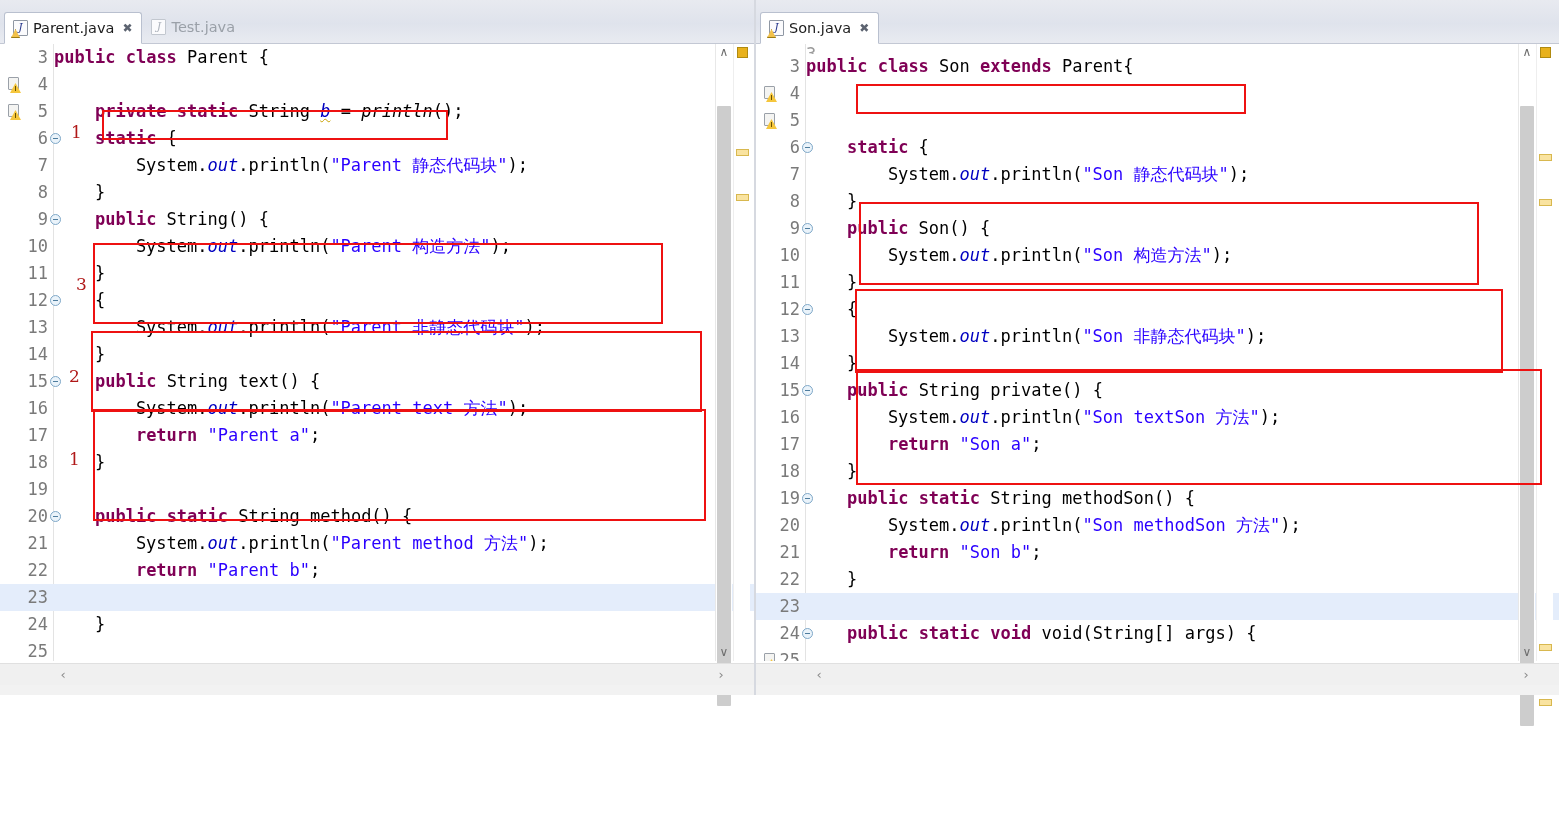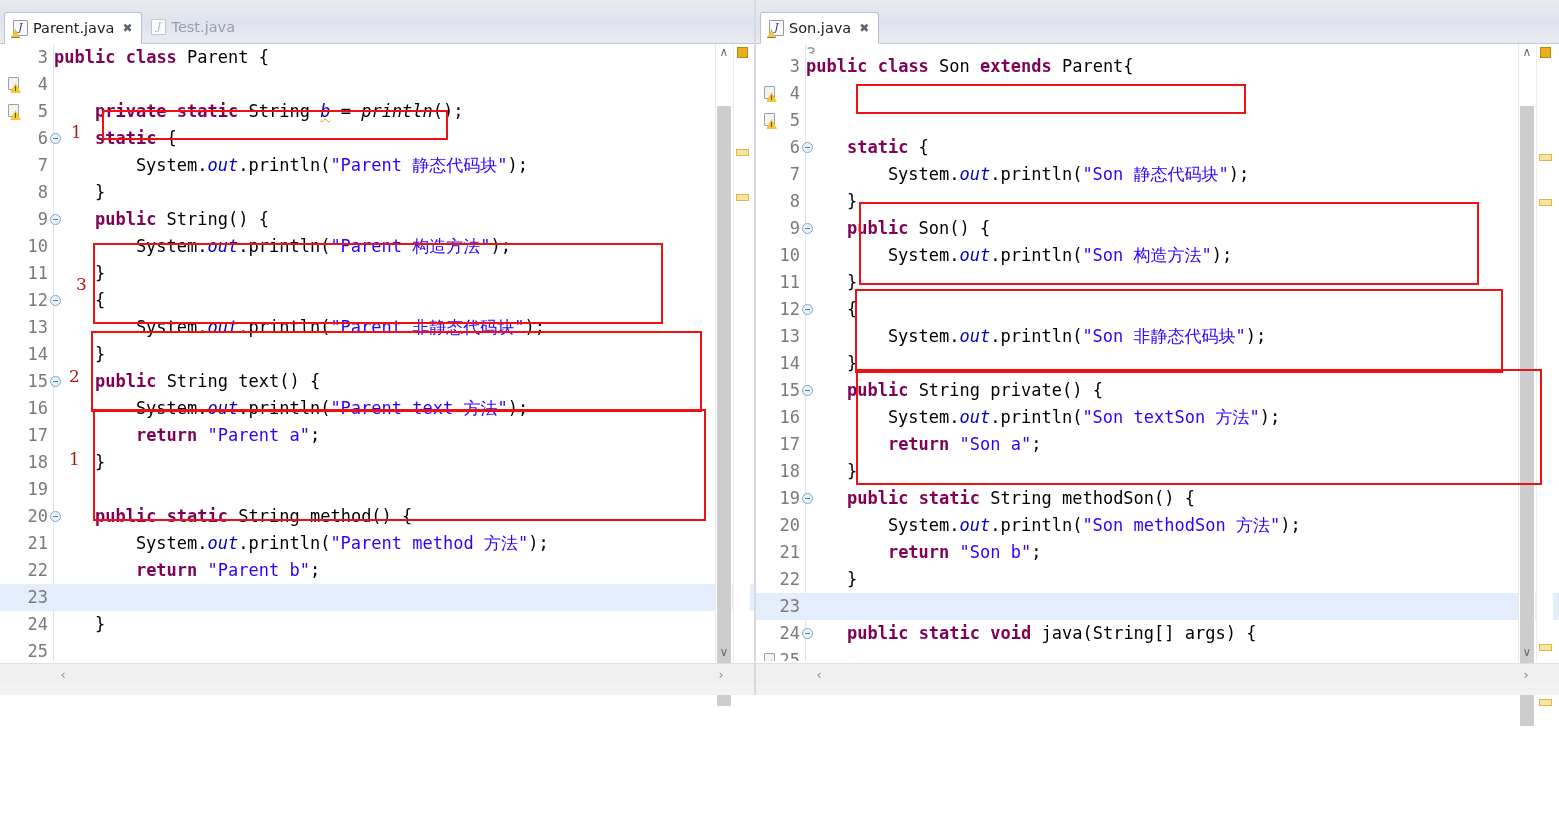--- a/index.html
+++ b/index.html
@@ -529,21 +529,21 @@
             <div class="lnum">22</div>
             <div class="code"><span>    }</span></div>
           </div>
           <div class="row cur">
             <div class="lnum">23</div>
             <div class="code"><span></span></div>
           </div>
           <div class="row">
             <div class="lnum">24</div>
             <div class="fold"></div>
-            <div class="code"><span>    </span><span class="kw">public</span><span> </span><span class="kw">static</span><span> </span><span class="kw">void</span><span> java(</span><span class="cls">String</span><span>[] args) {</span></div>
+            <div class="code"><span>    </span><span class="kw">public</span><span> </span><span class="kw">static</span><span> </span><span class="kw">void</span><span> void(</span><span class="cls">String</span><span>[] args) {</span></div>
           </div>
           <div class="row">
             <div class="lnum">25</div>
             <div class="warnmark">
               <span class="pg"></span>
               <span class="tri"></span>
             </div>
           </div>
           <div class="row">
             <div class="lnum">26</div>

